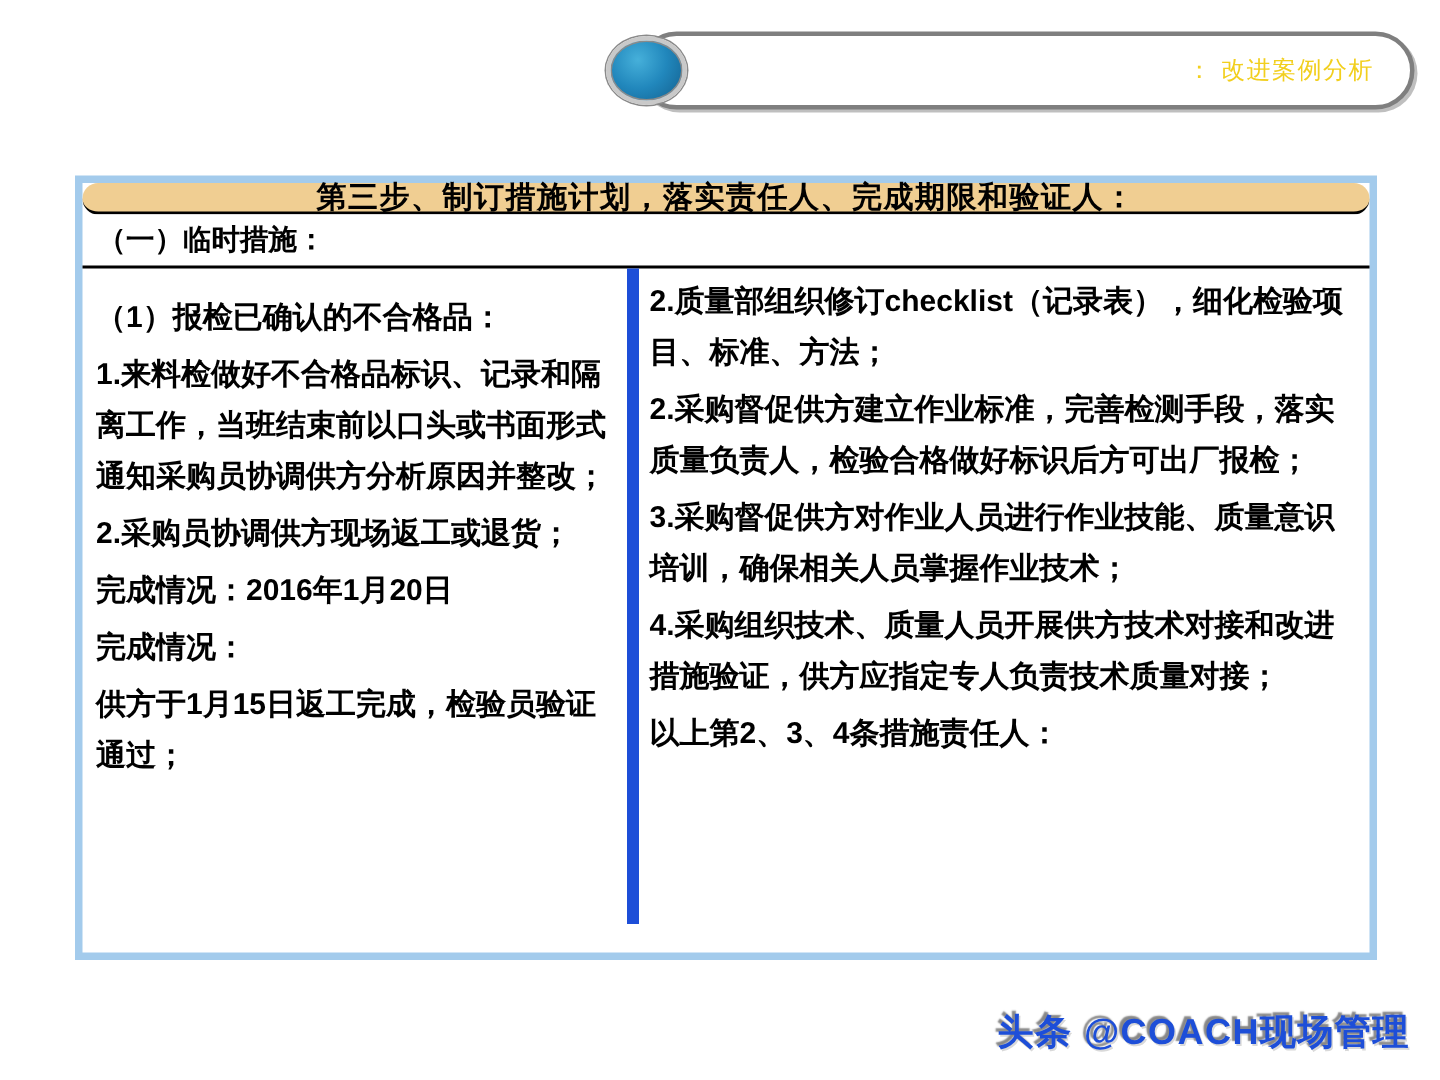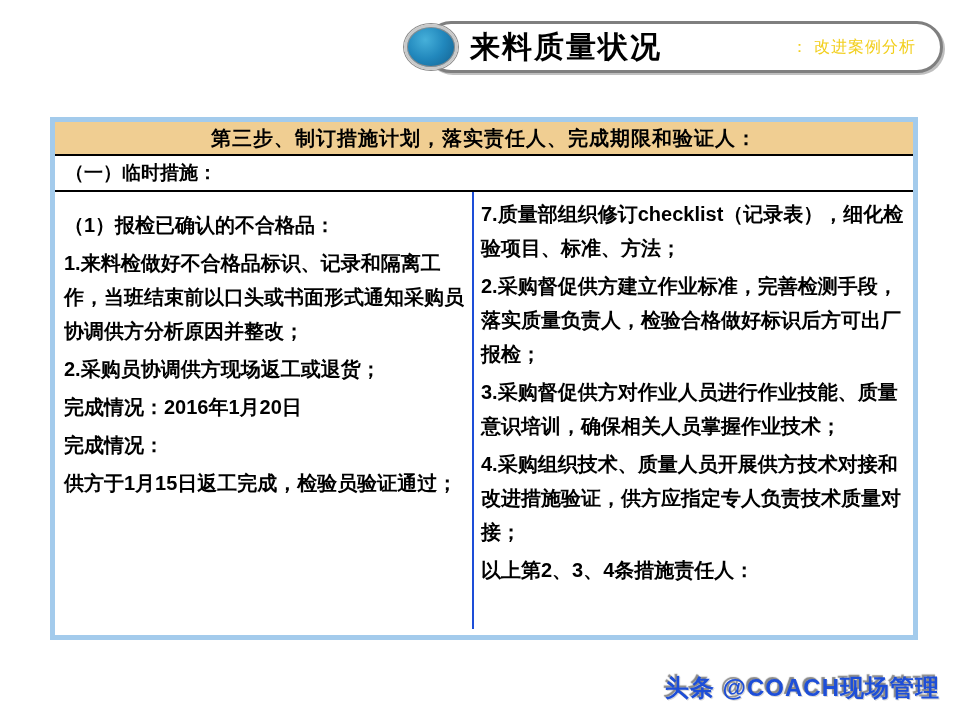--- a/index.html
+++ b/index.html
@@ -31,33 +31,33 @@
     margin-left:auto; margin-right:24px; font-size:16px; font-weight:normal;
     color:var(--accent-gold,#f2cf1d); white-space:nowrap; letter-spacing:1px;
   }
 
   
   .table{
     position:absolute; left:50px; top:117px; width:868px; height:523px;
     border:5px solid var(--border-blue,#a3cbec); background:#fff;
   }
   .step-header{
-    height:34px; background:var(--header-tan,#f0ce92);
+    height:21px; background:var(--header-tan,#f0ce92);
     border-bottom:2px solid #000;
     display:flex; align-items:center; justify-content:center;
-    font-size:20px; font-weight:bold; color:#000; letter-spacing:1px;
+    font-size:20px; font-weight:bold; color:#000; letter-spacing:1px;border-radius:14px;
   }
   .section-row{
     height:36px; border-bottom:2px solid #000;
     display:flex; align-items:center; padding-left:10px;
     font-size:19px; font-weight:bold; color:#000;
   }
   .columns{ display:flex; height:calc(100% - 76px); }
   .col{ overflow:hidden; }
-  .col-left{ width:419px; border-right:2px solid #1d4ed8; padding:16px 8px 0 9px; }
+  .col-left{ width:371px; border-right:8px solid #1d4ed8; padding:16px 8px 0 9px; }
   .col-right{ flex:1; padding:5px 8px 0 7px; }
   .para{
     font-size:20px; font-weight:bold; color:#000;
     line-height:34px; margin-bottom:4px; white-space:pre-wrap;
   }
 
   
   .watermark{
     position:absolute; right:20px; top:672px;
     font-size:24px; font-weight:bold; letter-spacing:1px;
@@ -66,41 +66,40 @@
     white-space:nowrap;
   }
 </style>
 </head>
 <body>
 
 <div class="slide">
 
   <span class="ellipse"></span>
   <div class="pill">
-    <h1>来料质量状况</h1>
     <span class="subtitle">： 改进案例分析</span>
   </div>
 
   <div class="table">
     <div class="step-header">第三步、制订措施计划，落实责任人、完成期限和验证人：</div>
     <div class="section-row">（一）临时措施：</div>
     <div class="columns">
       <div class="col col-left">
         <p class="para">（1）报检已确认的不合格品：</p>
         <div>
             <p class="para">1.来料检做好不合格品标识、记录和隔离工作，当班结束前以口头或书面形式通知采购员协调供方分析原因并整改；</p>
             <p class="para">2.采购员协调供方现场返工或退货；</p>
             <p class="para">完成情况：2016年1月20日</p>
             <p class="para">完成情况：</p>
             <p class="para">供方于1月15日返工完成，检验员验证通过；</p>
           </div>
       </div>
       <div class="col col-right">
         <div>
-            <p class="para">7.质量部组织修订checklist（记录表），细化检验项目、标准、方法；</p>
+            <p class="para">2.质量部组织修订checklist（记录表），细化检验项目、标准、方法；</p>
             <p class="para">2.采购督促供方建立作业标准，完善检测手段，落实质量负责人，检验合格做好标识后方可出厂报检；</p>
             <p class="para">3.采购督促供方对作业人员进行作业技能、质量意识培训，确保相关人员掌握作业技术；</p>
             <p class="para">4.采购组织技术、质量人员开展供方技术对接和改进措施验证，供方应指定专人负责技术质量对接；</p>
             <p class="para">以上第2、3、4条措施责任人：</p>
           </div>
       </div>
     </div>
   </div>
 
   <div class="watermark">头条 @COACH现场管理</div>

